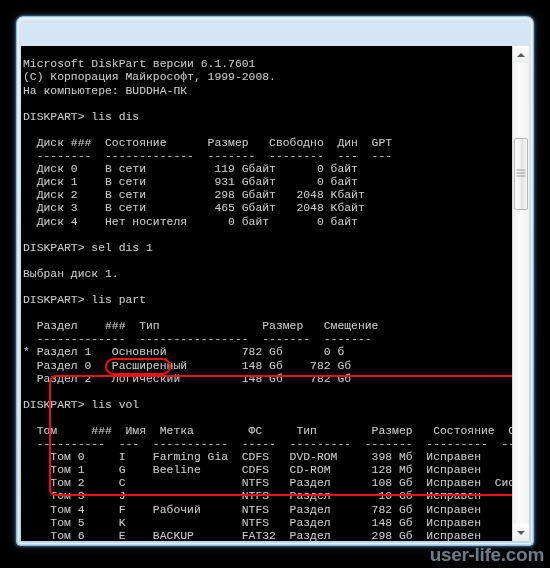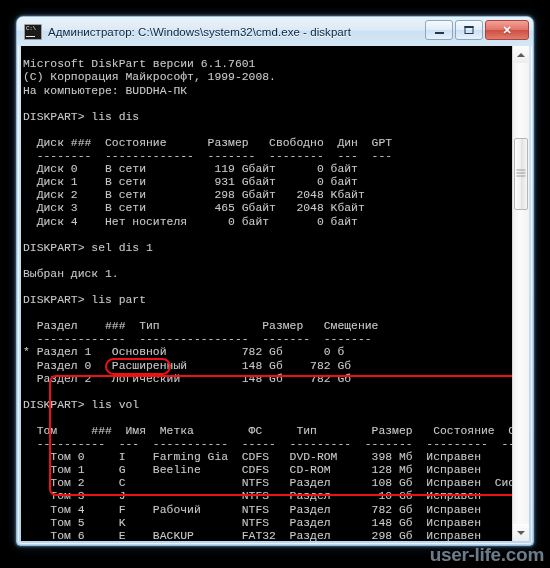--- a/index.html
+++ b/index.html
@@ -254,36 +254,20 @@
     letter-spacing: -0.3px;
     text-shadow: 0 1px 1px rgba(0,0,0,0.4);
   }
 </style>
 </head>
 <body>
 
 <div class="window">
   <div class="window-inner-glow"></div>
 
-  <div class="titlebar">
-    <div class="app-icon"></div>
-    <div class="title-text">Администратор: C:\Windows\system32\cmd.exe - diskpart</div>
-
-    <div class="caption-buttons">
-      <div class="cap-btn">
-        <span class="min-bar"></span>
-      </div>
-      <div class="cap-btn">
-        <span class="max-sq"></span>
-      </div>
-      <div class="cap-btn close">
-        <span class="cap-glyph">✕</span>
-      </div>
-    </div>
-  </div>
 
   <div class="client">
     <div class="console">
       <pre class="console-text">Microsoft DiskPart версии 6.1.7601
 (C) Корпорация Майкрософт, 1999-2008.
 На компьютере: BUDDHA-ПК
 
 DISKPART&gt; lis dis
 
   Диск ###  Состояние      Размер   Свободно  Дин  GPT

